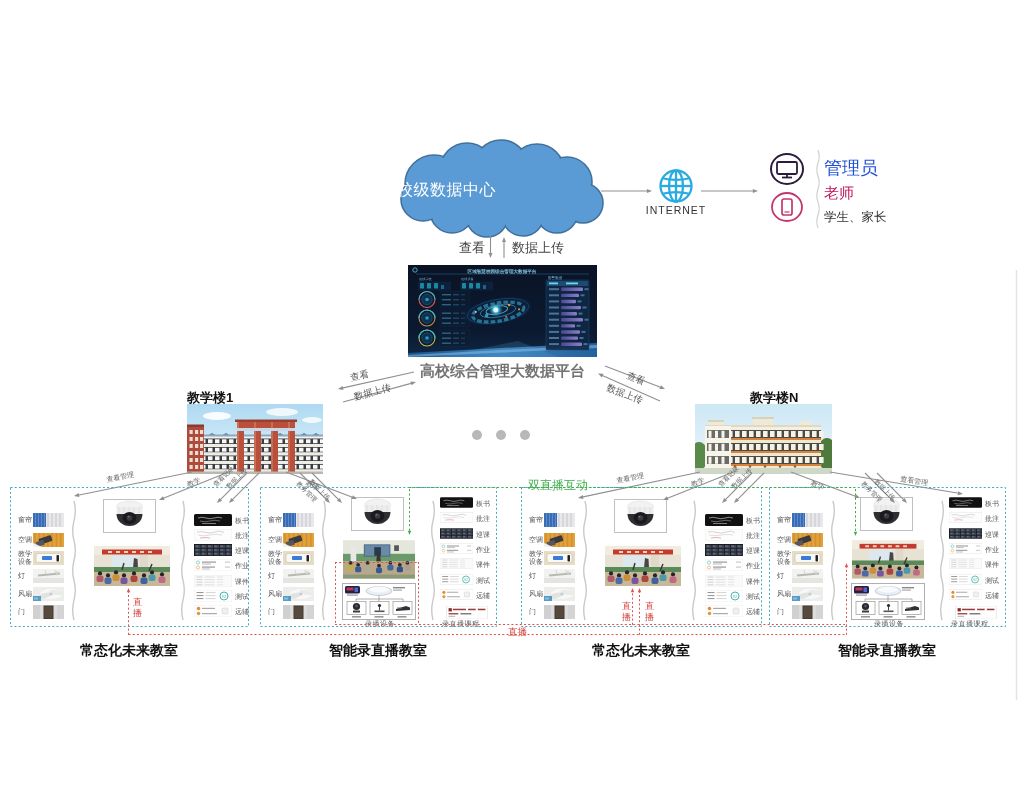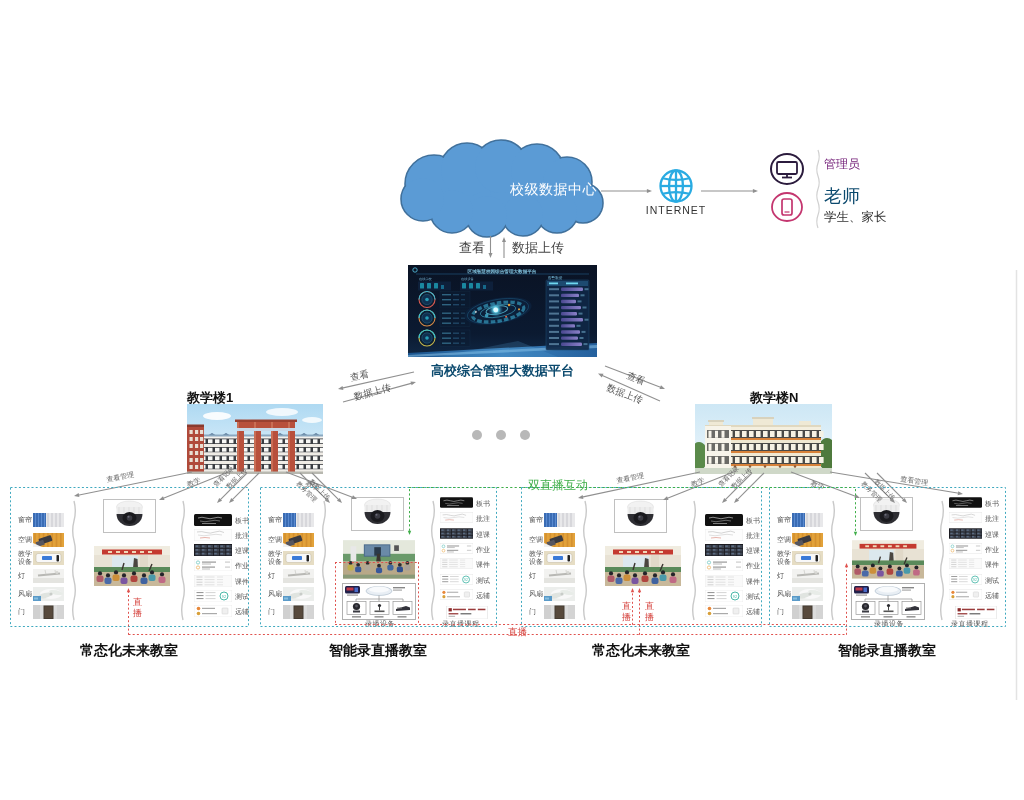--- a/index.html
+++ b/index.html
@@ -42,24 +42,24 @@
       <rect x="777" y="162" width="20" height="12" rx="1.5" stroke-width="1.8"></rect>
       <line x1="787" y1="174" x2="787" y2="177" stroke-width="1.8"></line>
       <line x1="782" y1="177.5" x2="792" y2="177.5" stroke-width="1.8"></line>
     </g>
     <g stroke="#c4366f" fill="none">
       <ellipse cx="787" cy="207" rx="15" ry="14" stroke-width="1.8"></ellipse>
       <rect x="782" y="199" width="10" height="16" rx="2" stroke-width="1.7"></rect>
       <line x1="784.5" y1="212" x2="789.5" y2="212" stroke-width="1.2"></line>
     </g>
   </svg>
-<div class="abs" style="left:397px;top:178px;width:200px;text-align:right;font-size:14px;line-height:23px;color:#fff;letter-spacing:0.5px">校级数据中心</div>
+<div class="abs" style="left:397px;top:178px;width:200px;text-align:left;font-size:16px;line-height:23px;color:#fff;letter-spacing:0.5px">校级数据中心</div>
 <div class="abs" style="left:630px;top:203.5px;width:92px;text-align:center;font-size:10.5px;color:#333;letter-spacing:1px">INTERNET</div>
-<div class="abs" style="left:824px;top:156px;font-size:12px;color:#701a75">管理员</div>
-<div class="abs" style="left:824px;top:184px;font-size:18px;color:#0c4a6e">老师</div>
+<div class="abs" style="left:824px;top:156px;font-size:18px;color:#1d4ed8">管理员</div>
+<div class="abs" style="left:824px;top:184px;font-size:15px;color:#be185d">老师</div>
 <div class="abs" style="left:824px;top:209px;font-size:12.5px;color:#333">学生、家长</div>
 <div class="abs" style="left:459px;top:239px;font-size:13px;color:#444">查看</div>
 <div class="abs" style="left:512px;top:239px;font-size:13px;color:#444">数据上传</div>
 <svg style="position:absolute;left:408px;top:265px" width="189" height="92" viewBox="0 0 189 92">
     <defs>
       <linearGradient id="dbg" x1="0" y1="0" x2="0" y2="1">
         <stop offset="0" stop-color="#0a1324"></stop>
         <stop offset="0.75" stop-color="#0b1a31"></stop>
         <stop offset="1" stop-color="#102845"></stop>
       </linearGradient>
@@ -182,21 +182,21 @@
     <rect x="141" y="65.9" width="10" height="2" fill="#5f88a8" opacity="0.8"></rect>
     <rect x="153" y="65.3" width="19" height="3.4" rx="1.2" fill="url(#pbar)"></rect>
     <rect x="173.5" y="65.9" width="4" height="2" fill="#44708f"></rect>
     <rect x="141" y="72.0" width="10" height="2" fill="#5f88a8" opacity="0.8"></rect>
     <rect x="153" y="71.4" width="17" height="3.4" rx="1.2" fill="url(#pbar)"></rect>
     <rect x="171.5" y="72.0" width="4" height="2" fill="#44708f"></rect>
     <rect x="141" y="78.1" width="10" height="2" fill="#5f88a8" opacity="0.8"></rect>
     <rect x="153" y="77.5" width="21" height="3.4" rx="1.2" fill="url(#pbar)"></rect>
     <rect x="175.5" y="78.1" width="4" height="2" fill="#44708f"></rect>
   </svg>
-<div class="abs" style="left:408px;top:362px;width:189px;text-align:center;font-weight:bold;font-size:13px;color:#0c4a6e">高校综合管理大数据平台</div>
+<div class="abs" style="left:408px;top:362px;width:189px;text-align:center;font-weight:bold;font-size:15px;color:#737373">高校综合管理大数据平台</div>
 <svg style="position:absolute;left:187px;top:404px" width="136" height="70" viewBox="0 0 136 70">
     <defs>
       <linearGradient id="sky1" x1="0" y1="0" x2="0" y2="1">
         <stop offset="0" stop-color="#aed9f2"></stop>
         <stop offset="1" stop-color="#e9f5fc"></stop>
       </linearGradient>
     </defs>
     <rect width="136" height="70" fill="url(#sky1)"></rect>
     <ellipse cx="30" cy="12" rx="14" ry="4" fill="#ffffff" opacity="0.9"></ellipse>
     <ellipse cx="95" cy="8" rx="16" ry="4" fill="#ffffff" opacity="0.8"></ellipse>

